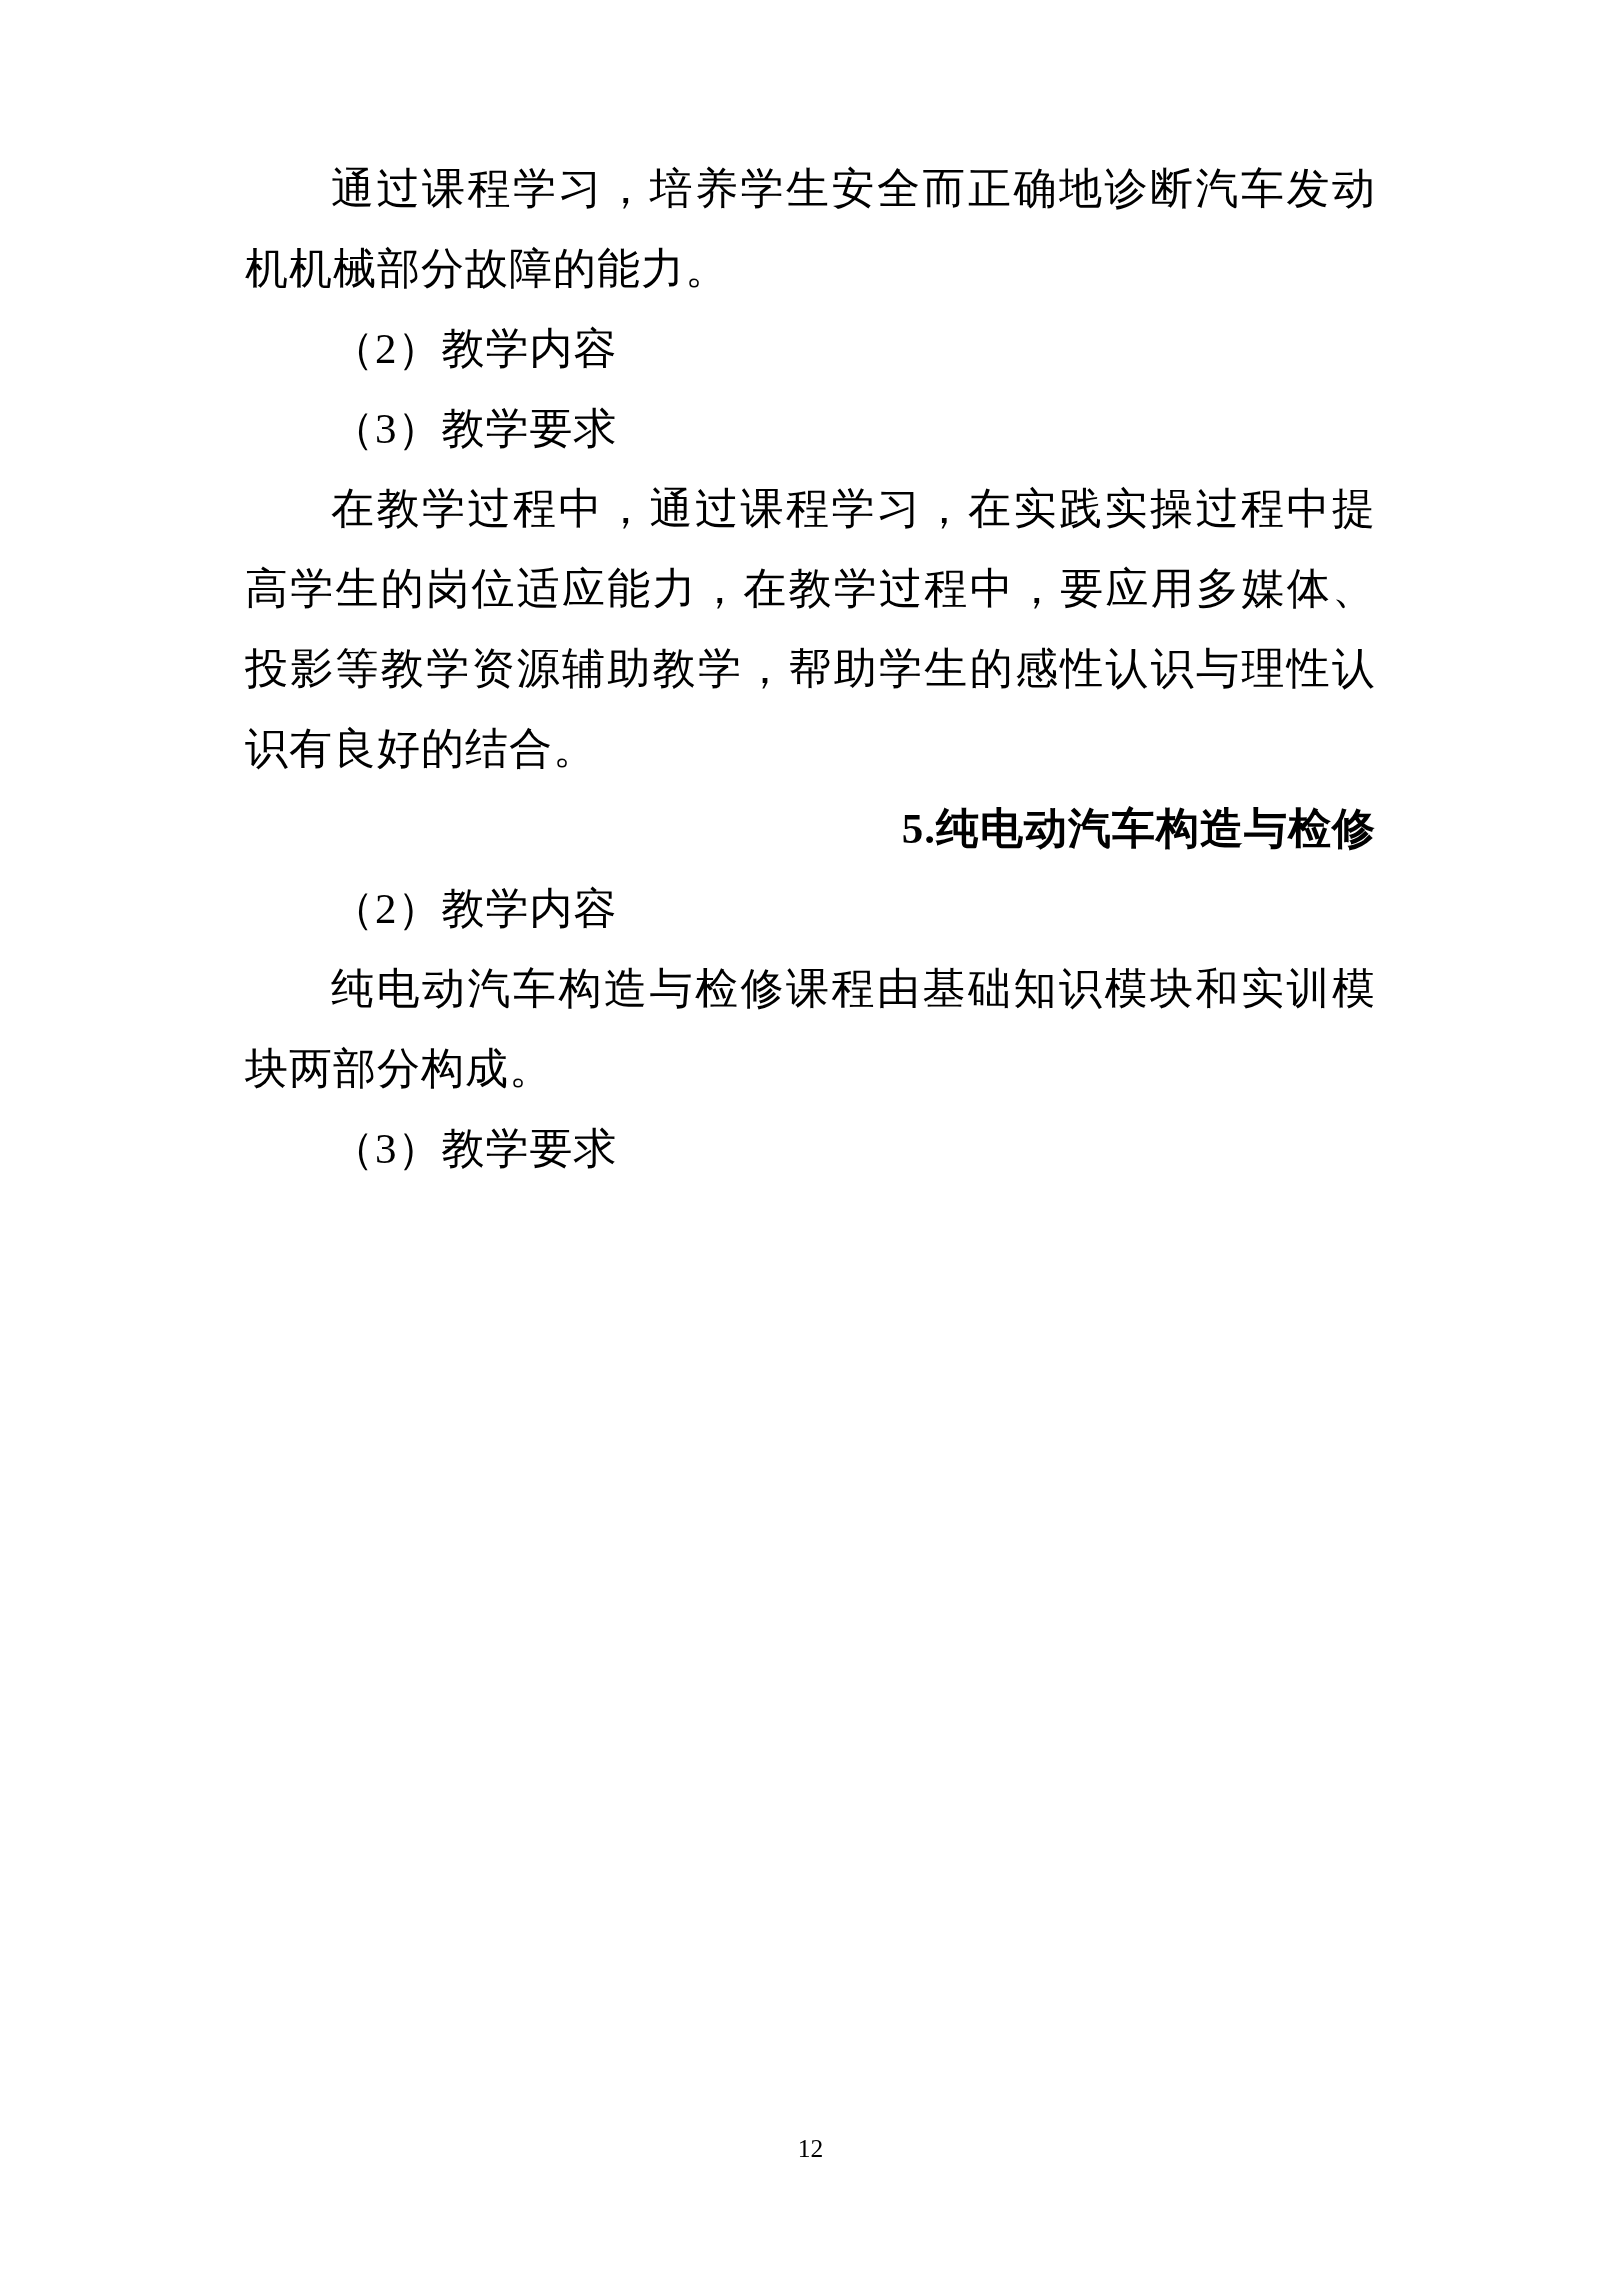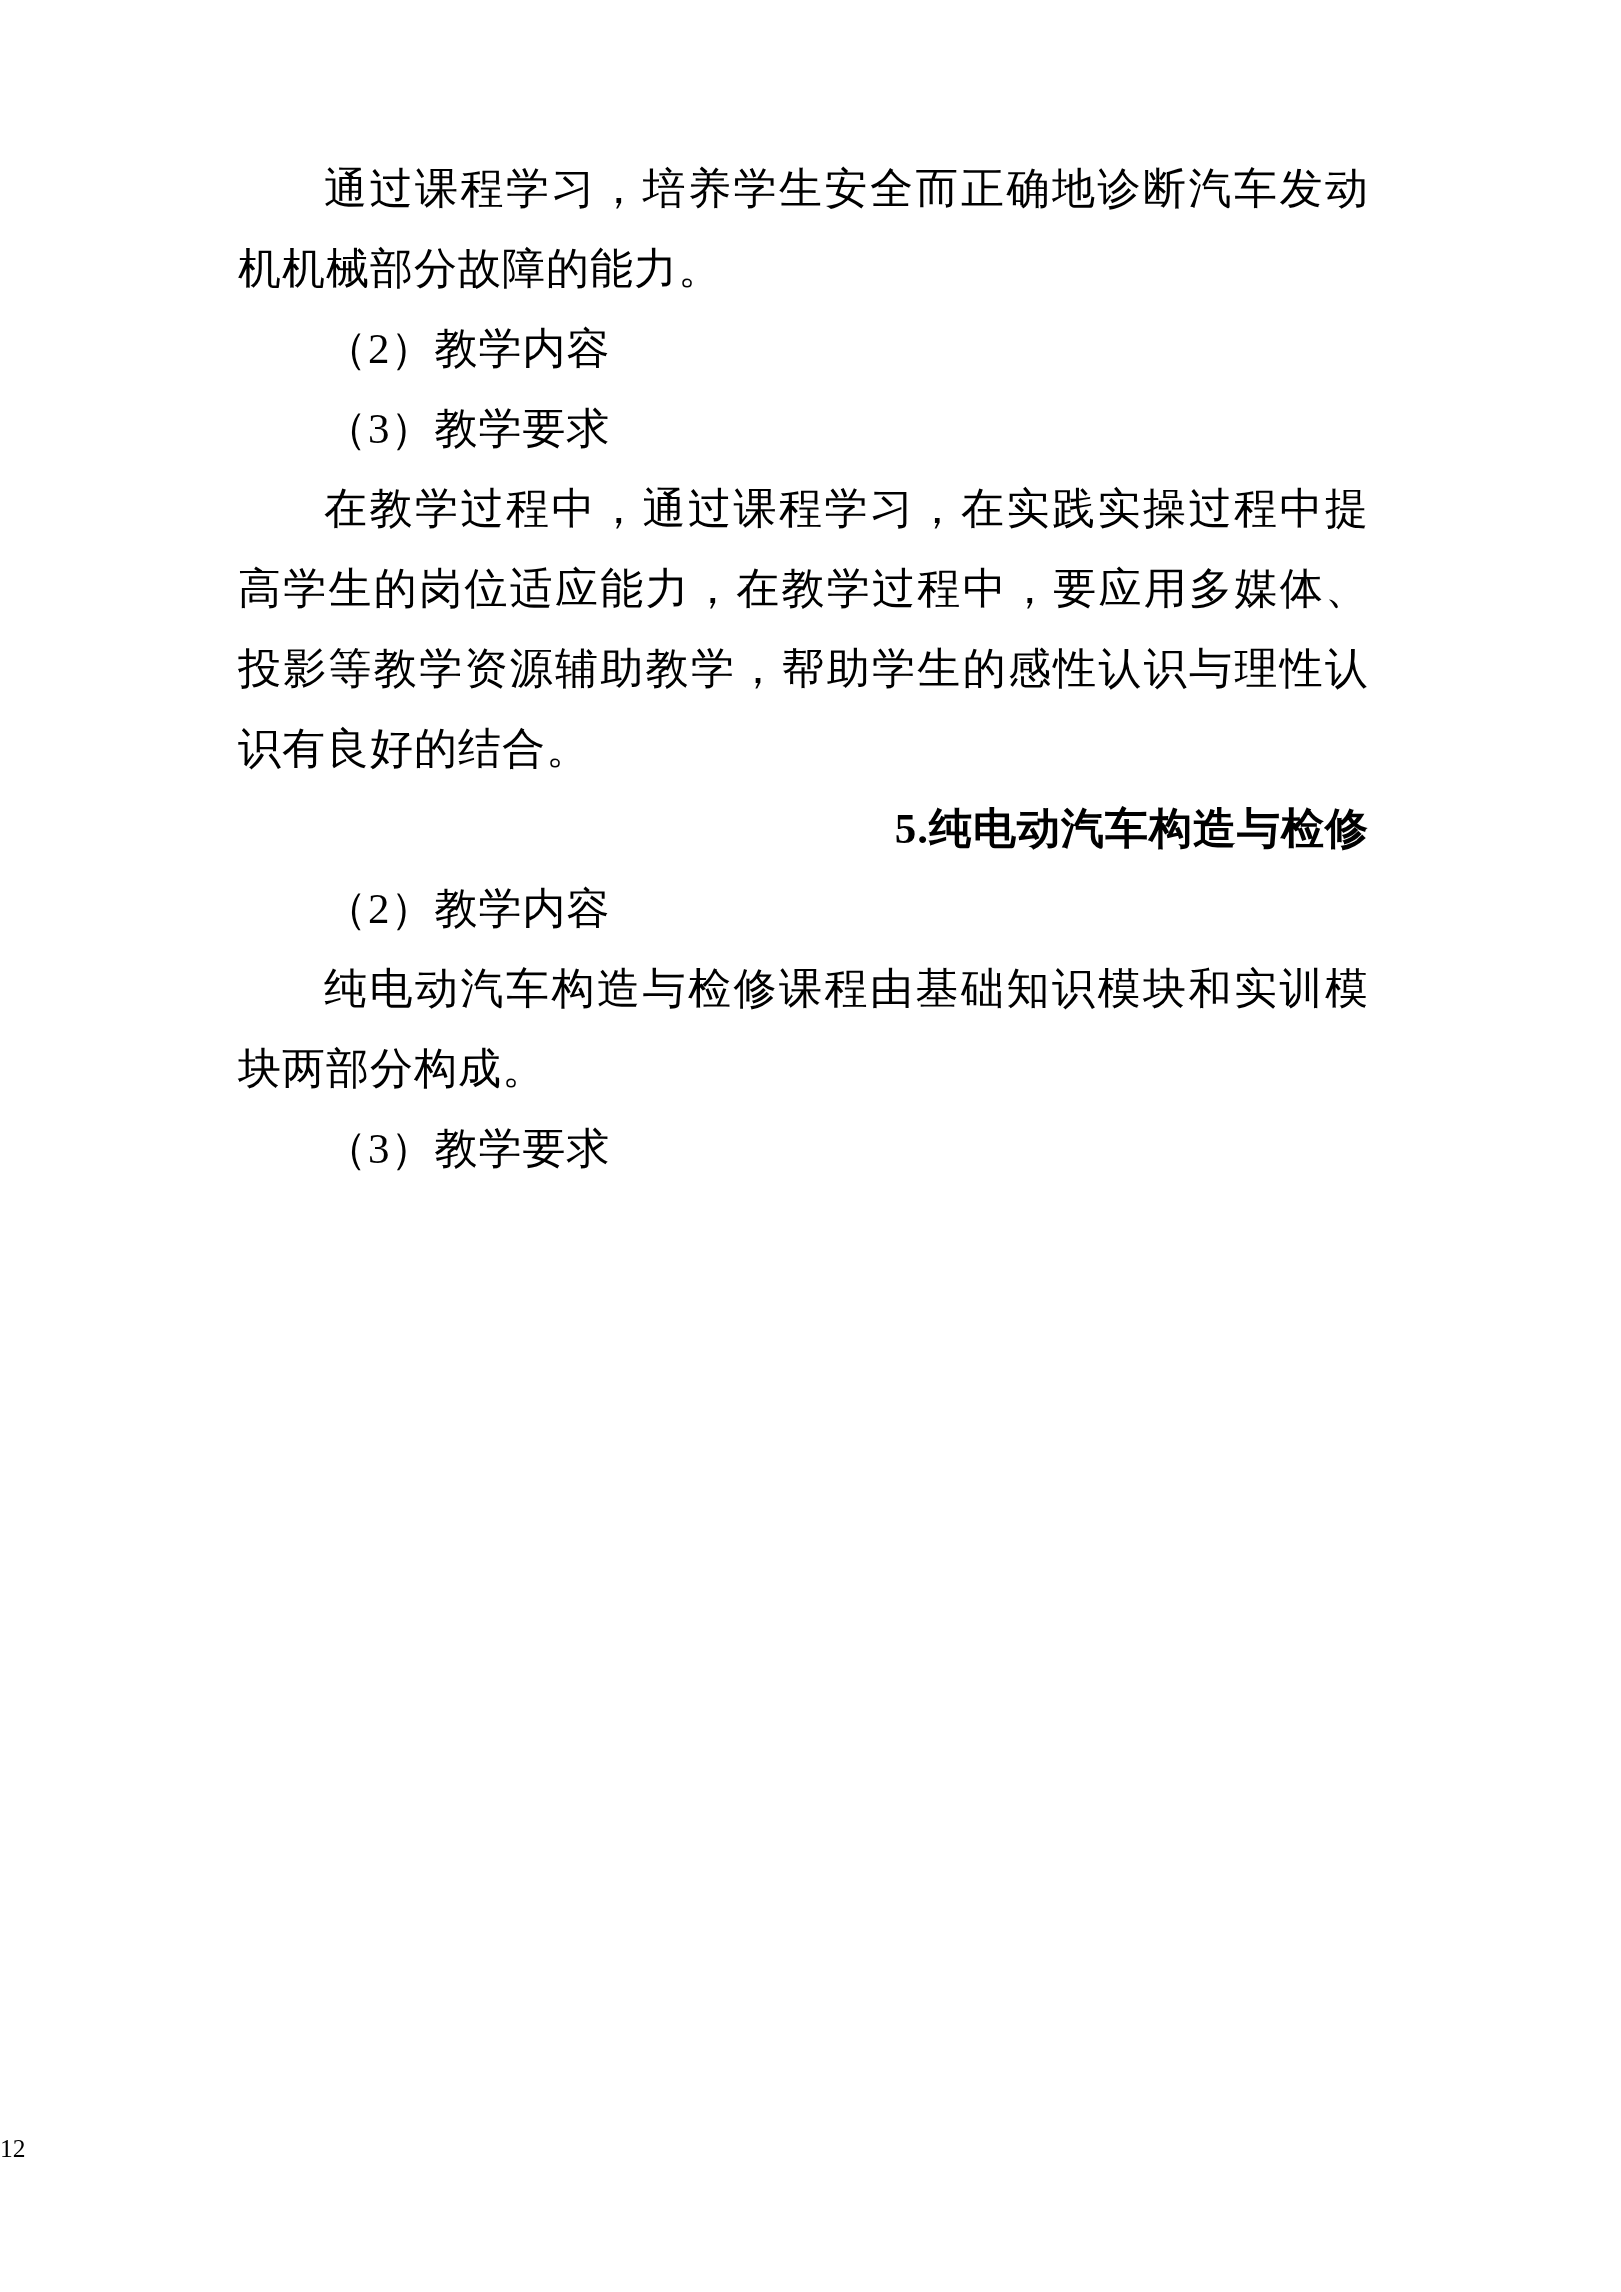--- a/index.html
+++ b/index.html
@@ -11,21 +11,21 @@
     position: relative;
     width: 1621px;
     height: 2293px;
     background: #ffffff;
     color: #000000;
     font-family: "Liberation Serif", "DejaVu Serif", serif;
     overflow: hidden;
   }
   .content {
     position: absolute;
-    left: 238px;
+    left: 245px;
     top: 149px;
     width: 1131px;
     font-family: Liberation Serif, serif;
   }
   .content p {
     margin: 0;
     padding: 0;
     font-size: 43px;
     line-height: 80px;
     text-align: justify;
@@ -36,20 +36,21 @@
   }
   .content p.heading {
     font-weight: 700;
     text-align: right;
   }
   .footer {
     position: absolute;
     left: 0;
     top: 2133px;
     width: 100%;
+    text-align: center;
     font-size: 25.5px;
     line-height: 31px;
     color: #000000;
   }
 </style>
 </head>
 <body>
 
 <div class="page">
   <div class="content">

